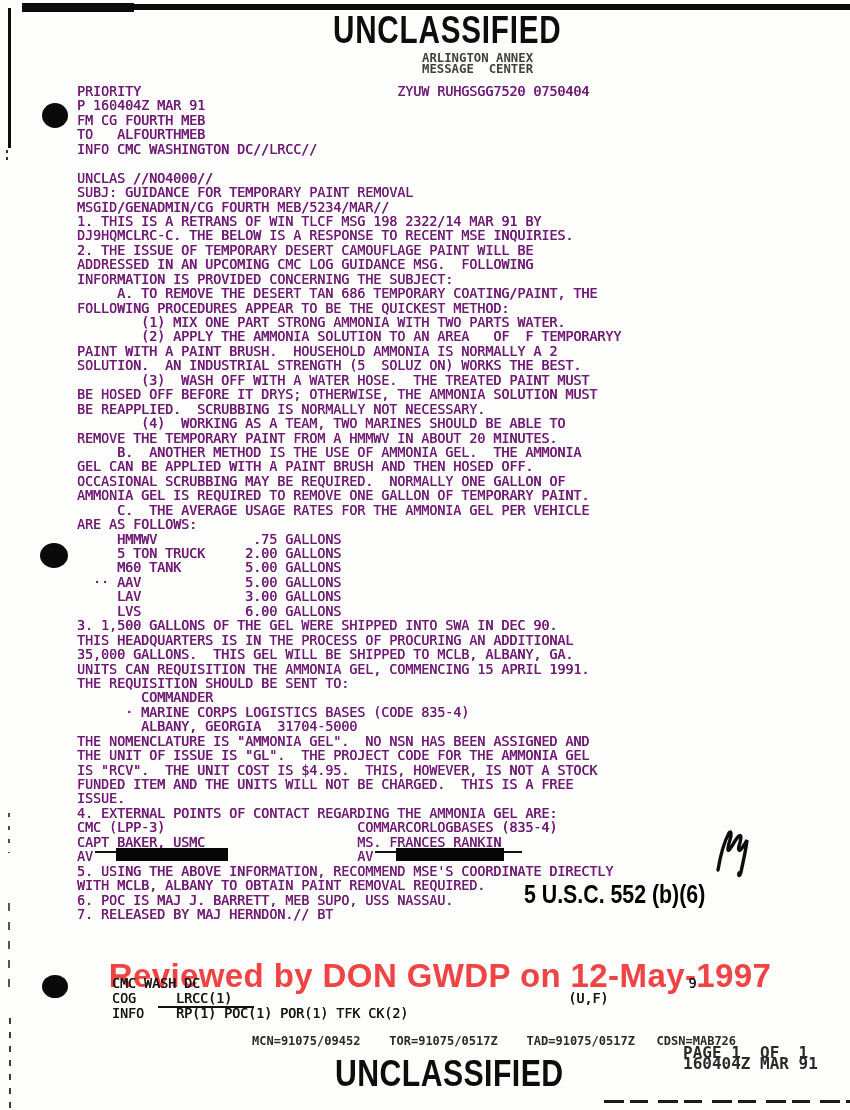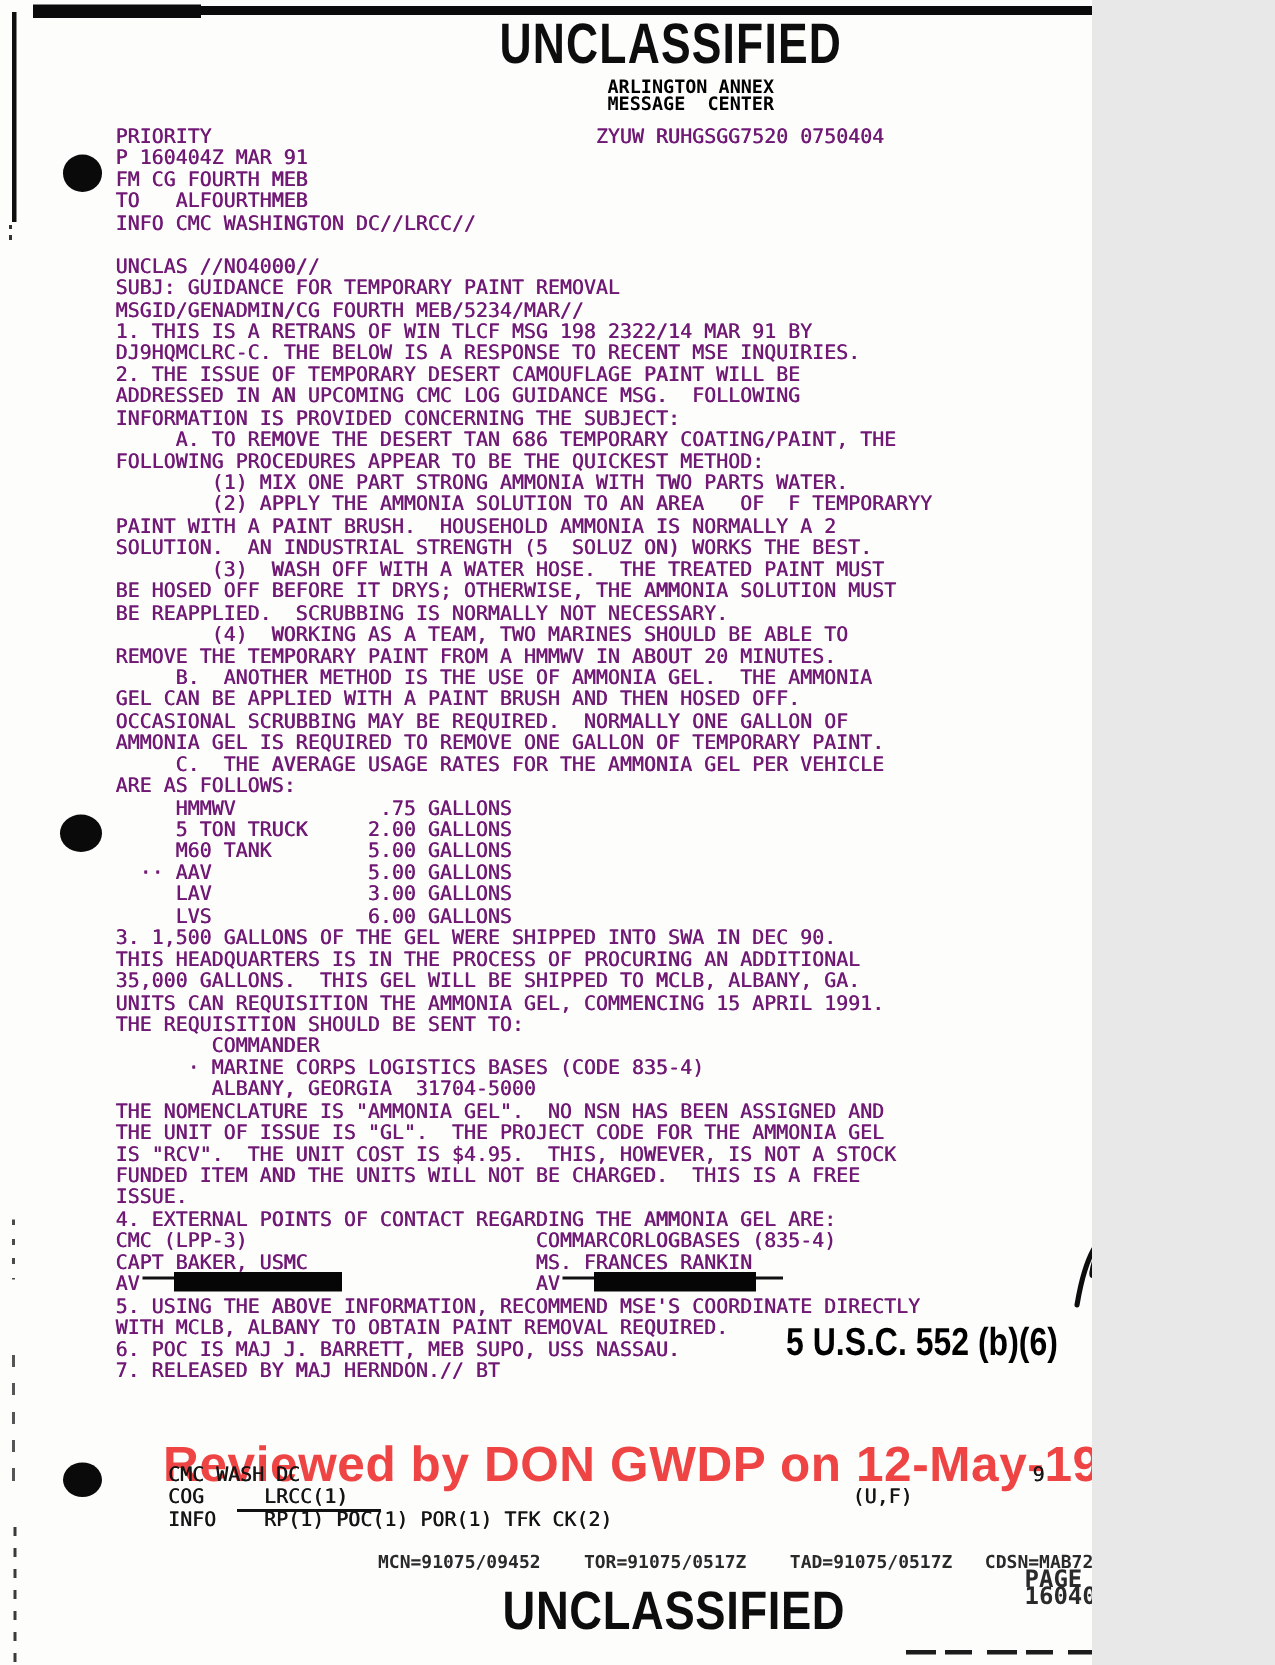--- a/index.html
+++ b/index.html
@@ -1,18 +1,18 @@
 <!DOCTYPE html>
 <html><head>
 <meta charset="utf-8">
 <style>
   html,body{margin:0;padding:0;background:#e8e8e8;}
   #page{
     position:relative;
-    width:728px;height:1110px;
+    width:850px;height:1110px;
     background:#fdfdfc;
     overflow:hidden;
     font-family:"DejaVu Sans Mono",monospace;
     color:#161616;
   }
   
   .topbar{position:absolute;left:22px;top:4px;width:828px;height:6px;background:#0b0b0b;}
   .topbar-thick{position:absolute;left:22px;top:3px;width:112px;height:9px;background:#0b0b0b;}
   .leftline{position:absolute;left:8px;top:8px;width:3px;height:140px;background:#0e0e0e;}
   .lmark{position:absolute;width:2px;}
@@ -24,22 +24,22 @@
   .hp1{left:42px;top:103px;width:26px;height:25px;}
   .hp2{left:40px;top:543px;width:28px;height:25px;}
   .hp3{left:42px;top:975px;width:26px;height:23px;}
   .dashline-bottom{position:absolute;left:604px;top:1100px;width:246px;height:3px;
     background:repeating-linear-gradient(90deg,#1c1c1c 0 20px,transparent 20px 26px,#1c1c1c 26px 44px,transparent 44px 54px);}
   
   .classif{position:absolute;font-family:"Liberation Sans",sans-serif;font-weight:bold;color:#0d0d0d;
     transform-origin:left top;white-space:nowrap;}
   .classif.top{left:333px;top:9px;font-size:38px;transform:scaleX(0.78);letter-spacing:1px;}
   .classif.bottom{left:335px;top:1053px;font-size:36px;transform:scaleX(0.84);letter-spacing:0.5px;}
-  .msgcenter{position:absolute;left:405px;top:53px;font-size:12.3px;line-height:10.5px;
-    font-weight:bold;letter-spacing:0;white-space:pre;color:#000000;}
+  .msgcenter{position:absolute;left:422px;top:53px;font-size:12.3px;line-height:10.5px;
+    font-weight:bold;letter-spacing:0;white-space:pre;color:#404040;}
   
   .docbody{position:absolute;left:77px;top:85px;font-size:13.3px;line-height:14.43px;
     white-space:pre;color:#701a75;text-shadow:0.35px 0 0 currentColor;}
   .fblock{position:absolute;left:95px;top:977px;font-size:13.3px;line-height:14.8px;
     white-space:pre;color:#151515;text-shadow:0.35px 0 0 currentColor;margin-left:17px;}
   .codes{position:absolute;left:225px;top:1034px;font-size:12px;font-weight:bold;
     white-space:pre;color:#2a2a2a;margin-left:27px;}
   .pageblock{position:absolute;left:683px;top:1047px;font-size:16px;line-height:11px;
     font-weight:bold;white-space:pre;color:#2a2a2a;}
   

